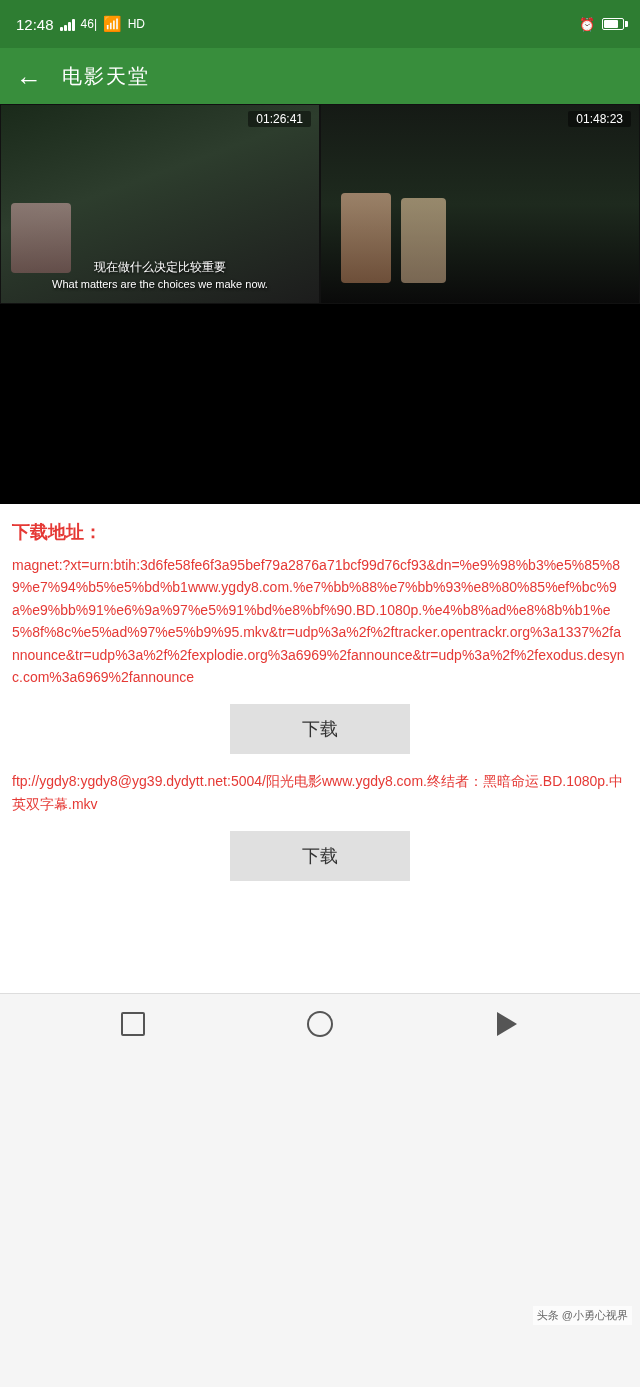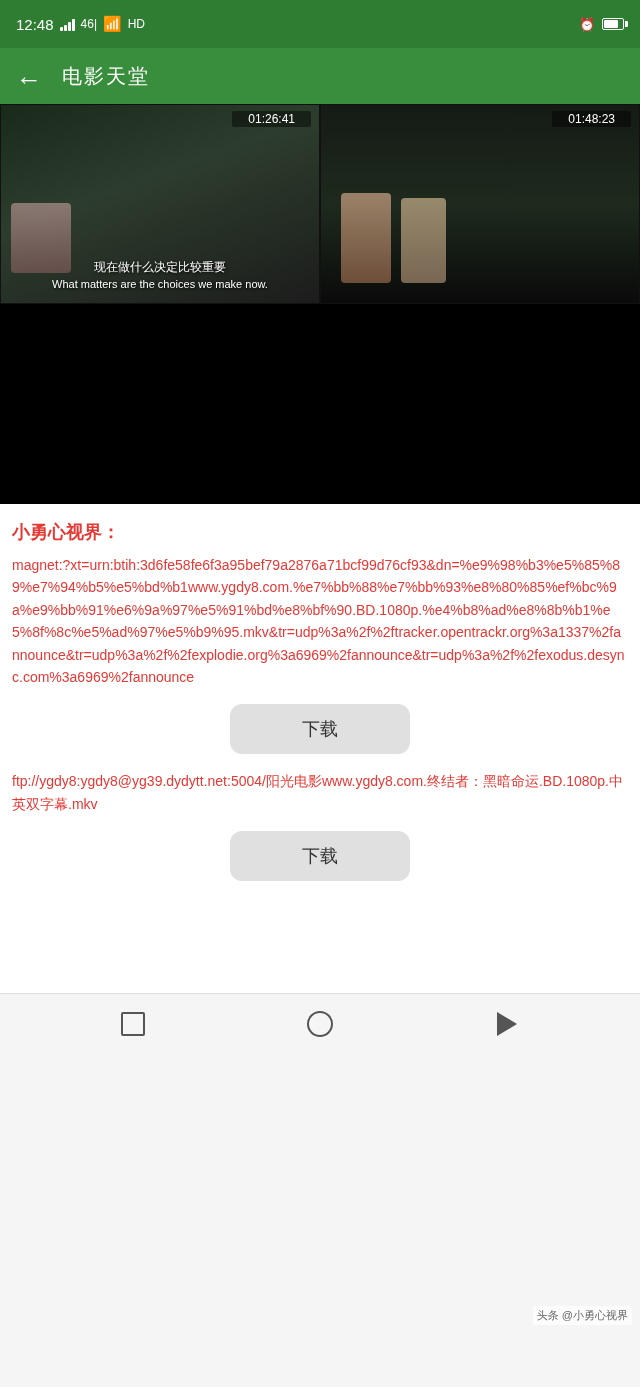--- a/index.html
+++ b/index.html
@@ -63,21 +63,21 @@
       overflow: hidden;
       border: 1px solid #111;
     }
     .video-cell .timestamp {
       position: absolute;
       top: 6px;
       right: 8px;
       color: white;
       font-size: 12px;
       background: rgba(0,0,0,0.45);
-      padding: 1px 16px;
+      padding: 1px 8px;
       border-radius: 2px;
       z-index: 2;
     }
     .video-cell .subtitle {
       position: absolute;
       bottom: 10px;
       left: 0; right: 0;
       text-align: center;
       color: white;
       font-size: 12px;
@@ -187,21 +187,21 @@
     .download-btn-wrap {
       display: flex;
       justify-content: center;
       margin-bottom: 16px;
     }
     .download-btn {
       width: 180px;
       height: 50px;
       background: #e0e0e0;
       border: none;
-      border-radius: 12px;
+      border-radius: 0;
       font-size: 18px;
       color: #333;
       cursor: pointer;
       font-family: inherit;
     }
 
     .ftp-link {
       color: #e53935;
       font-size: 14px;
       line-height: 1.6;
@@ -322,21 +322,21 @@
   <div class="video-cell frame1">
     <span class="timestamp">01:26:41</span>
     <div class="subtitle">现在做什么决定比较重要<br><span style="font-size:11px">What matters are the choices we make now.</span></div>
   </div>
   <div class="video-cell frame3">
     <span class="timestamp">01:48:23</span>
   </div>
 </div>
 
 <div class="content">
-  <div class="download-label">小勇心视界：</div>
+  <div class="download-label">下载地址：</div>
   <div class="magnet-link">magnet:?xt=urn:btih:3d6fe58fe6f3a95bef79a2876a71bcf99d76cf93&amp;dn=%e9%98%b3%e5%85%89%e7%94%b5%e5%bd%b1www.ygdy8.com.%e7%bb%88%e7%bb%93%e8%80%85%ef%bc%9a%e9%bb%91%e6%9a%97%e5%91%bd%e8%bf%90.BD.1080p.%e4%b8%ad%e8%8b%b1%e5%8f%8c%e5%ad%97%e5%b9%95.mkv&amp;tr=udp%3a%2f%2ftracker.opentrackr.org%3a1337%2fannounce&amp;tr=udp%3a%2f%2fexplodie.org%3a6969%2fannounce&amp;tr=udp%3a%2f%2fexodus.desync.com%3a6969%2fannounce</div>
   <div class="download-btn-wrap">
     <button class="download-btn">下载</button>
   </div>
   <div class="ftp-link">ftp://ygdy8:ygdy8@yg39.dydytt.net:5004/阳光电影www.ygdy8.com.终结者：黑暗命运.BD.1080p.中英双字幕.mkv</div>
   <div class="download-btn-wrap">
     <button class="download-btn">下载</button>
   </div>
 </div>
 

